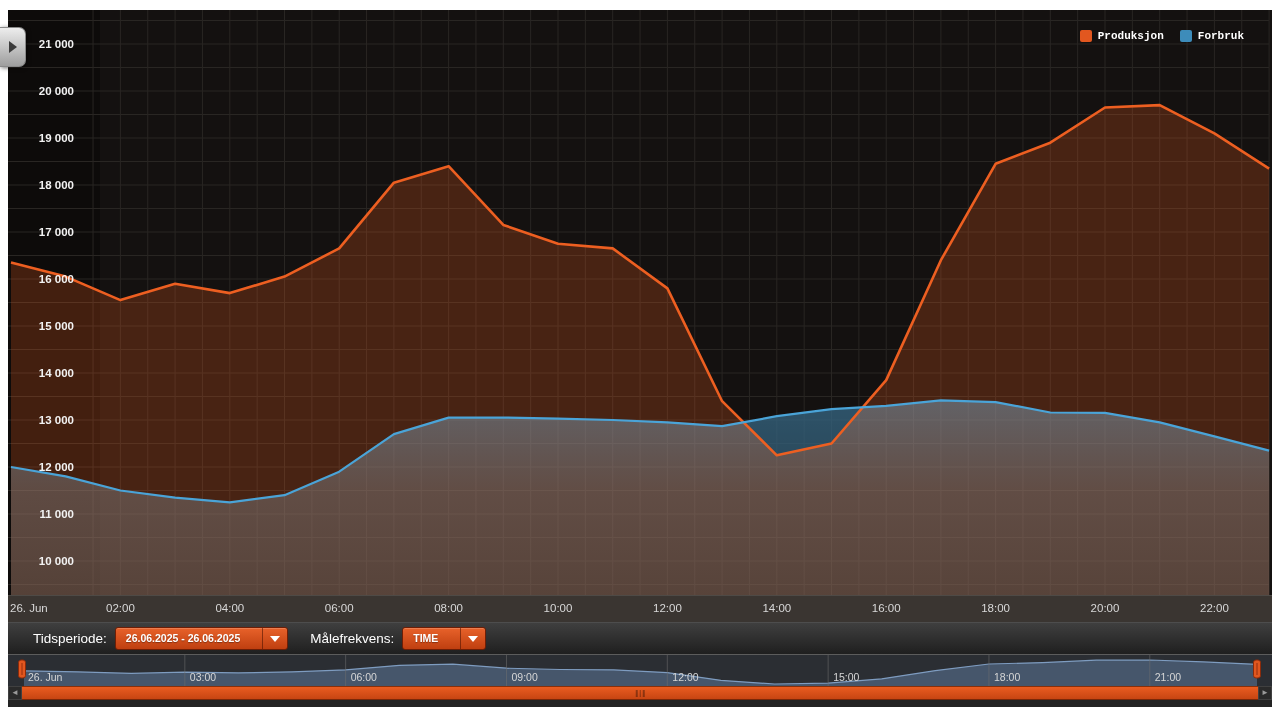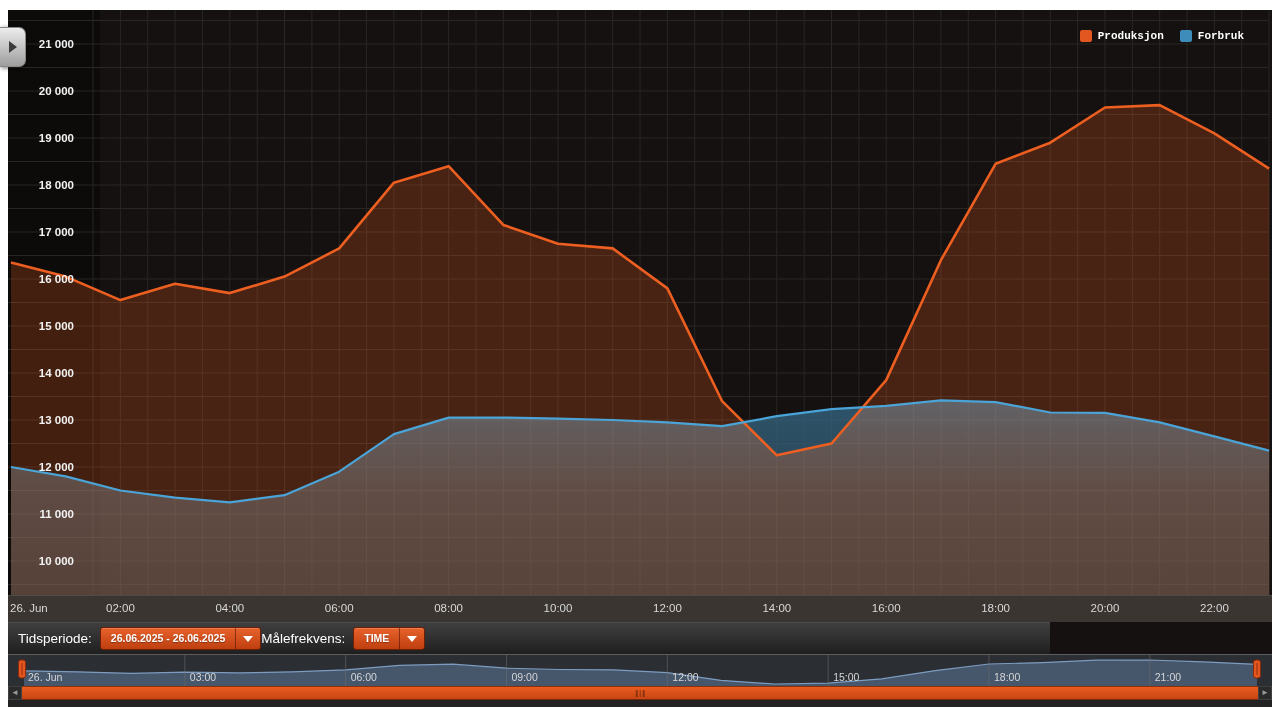--- a/index.html
+++ b/index.html
@@ -5,27 +5,27 @@
   html,body{margin:0;padding:0;background:#ffffff;}
   .stage{position:relative;width:1280px;height:724px;background:#ffffff;overflow:hidden;
          font-family:"Liberation Sans",sans-serif;}
   .app{position:absolute;left:8px;top:10px;width:1264px;height:697px;background:#141110;}
   .chart-wrap{position:relative;width:1264px;height:612px;}
   .legend{position:absolute;top:20px;right:28px;display:flex;gap:16px;align-items:center;z-index:5;font-family:Liberation Mono, monospace;}
   .legend-item{display:flex;align-items:center;gap:6px;cursor:pointer;}
   .legend-swatch{width:12px;height:12px;border-radius:2px;}
   .legend-label{color:#ffffff;font-size:11px;font-weight:bold;}
   
-  .controls{position:relative;width:1042px;height:32px;display:flex;align-items:center;
+  .controls{position:relative;width:1264px;height:32px;display:flex;align-items:center;
             background:linear-gradient(#3f3f3f,#1f1f1f);border-top:1px solid #4d4d4d;box-sizing:border-box;
-            padding-left:10px;}
+            padding-left:25px;}
   .ctl-label{color:#ffffff;font-size:13.5px;margin-right:8px;}
-  .ctl-label.second{}
+  .ctl-label.second{margin-left:22px;}
   .select{display:inline-flex;align-items:stretch;height:21px;border:1px solid #6e1e05;border-radius:3px;
-          background:linear-gradient(#e8622a,#bf3f10);box-shadow:inset 0 1px 0 rgba(255,255,255,0.18);cursor:pointer;}
+          background:linear-gradient(#e8622a,#bf3f10);box-shadow:inset 0 1px 0 rgba(255,255,255,0.18);cursor:pointer;gap:12px;}
   .select .val{padding:0 10px;color:#fff;font-size:10.5px;font-weight:bold;line-height:21px;
                text-shadow:0 1px 1px rgba(0,0,0,0.35);white-space:nowrap;}
   .select .arr{width:24px;display:flex;align-items:center;justify-content:center;
                border-left:1px solid rgba(70,15,0,0.55);}
   .tri-down{width:0;height:0;border-left:5px solid transparent;border-right:5px solid transparent;
             border-top:6px solid #ffffff;}
   
   .nav-wrap{position:relative;width:1264px;height:32px;}
   .scrollbar{position:relative;width:1264px;height:14px;display:flex;}
   .sb-btn{width:14px;height:14px;background:#2a2a2a;border:1px solid #404040;box-sizing:border-box;

